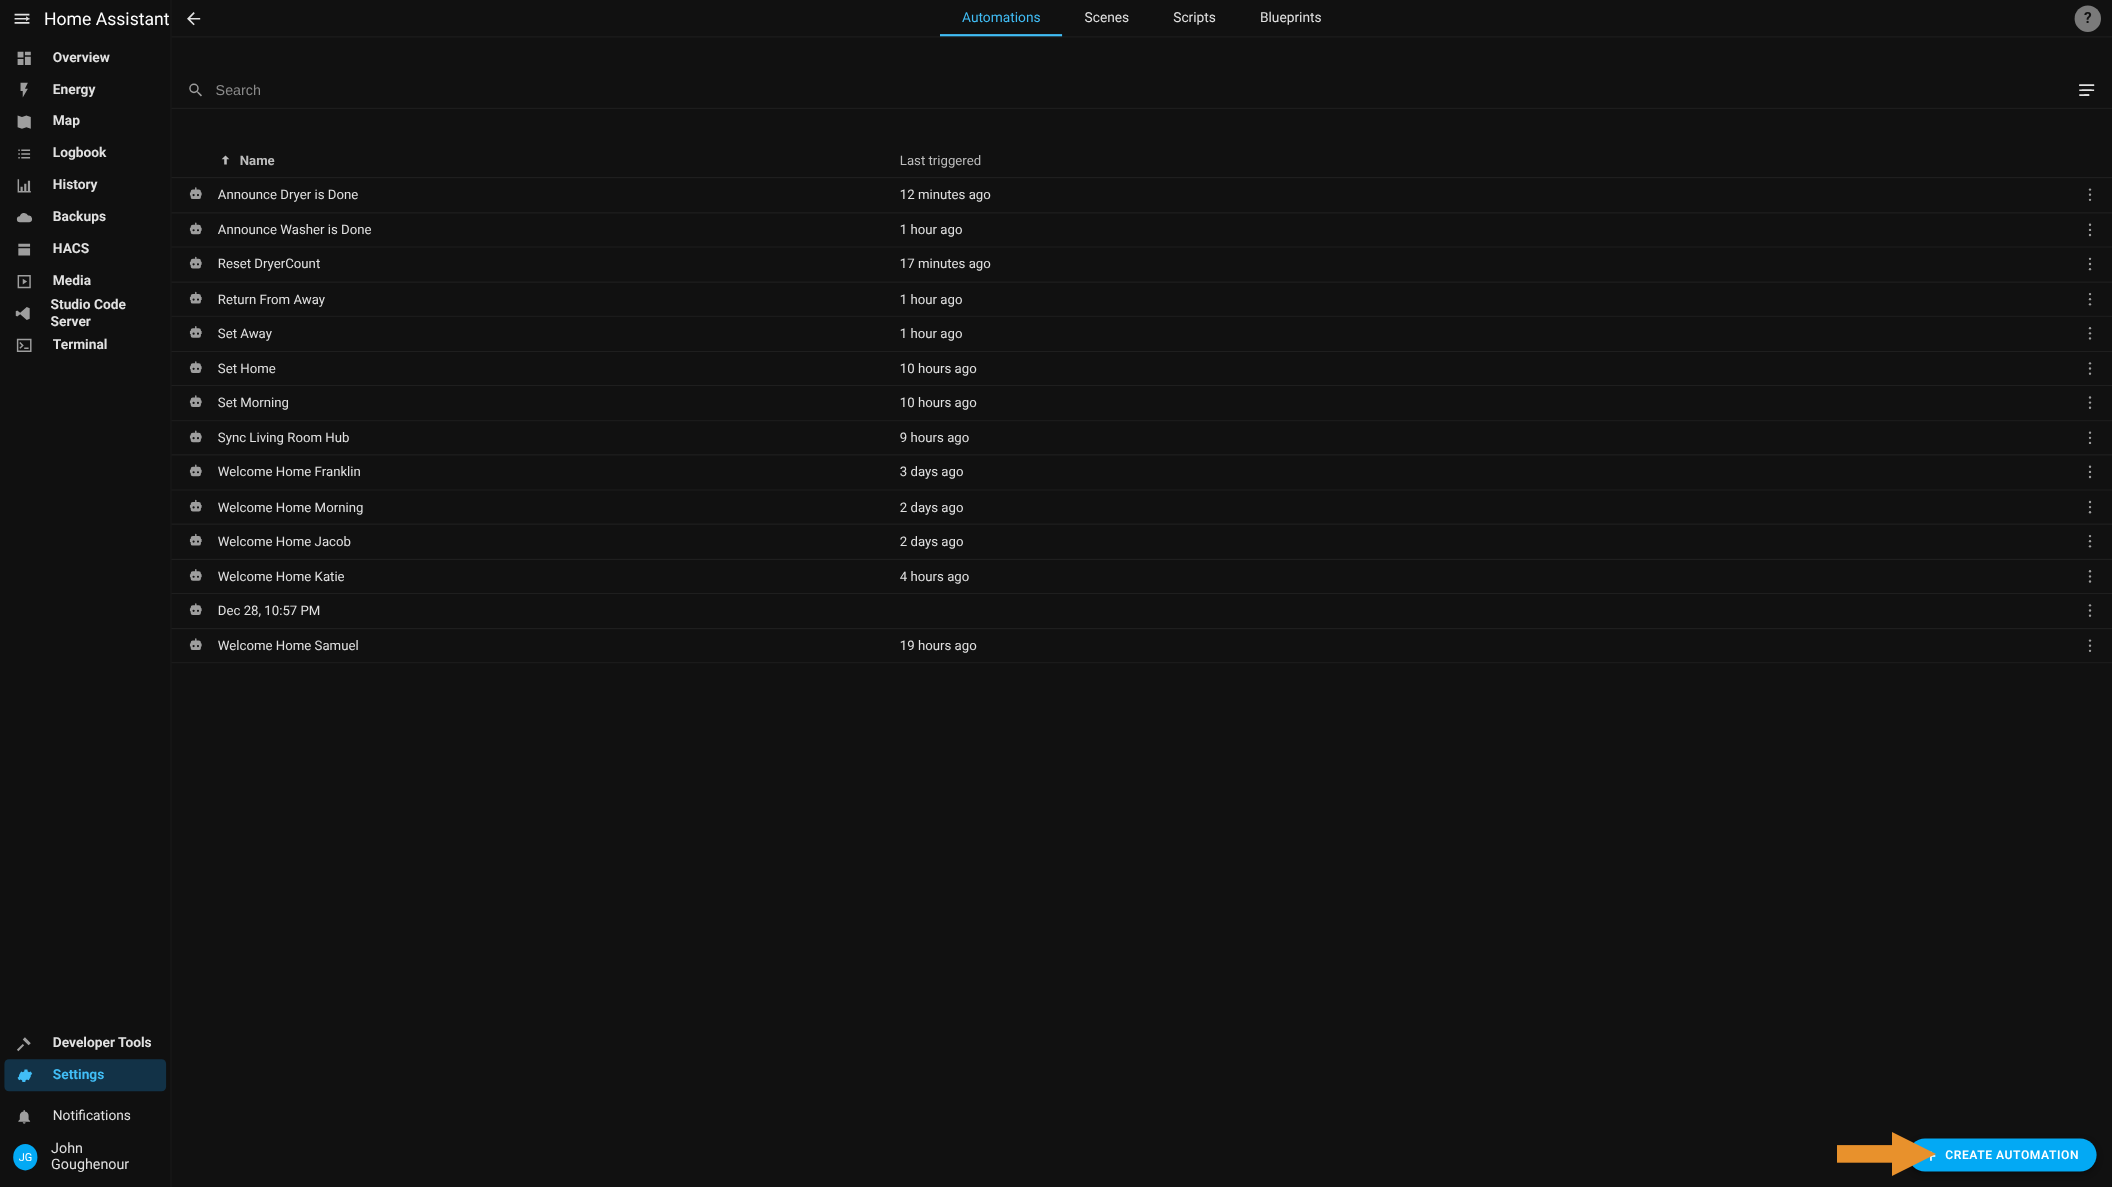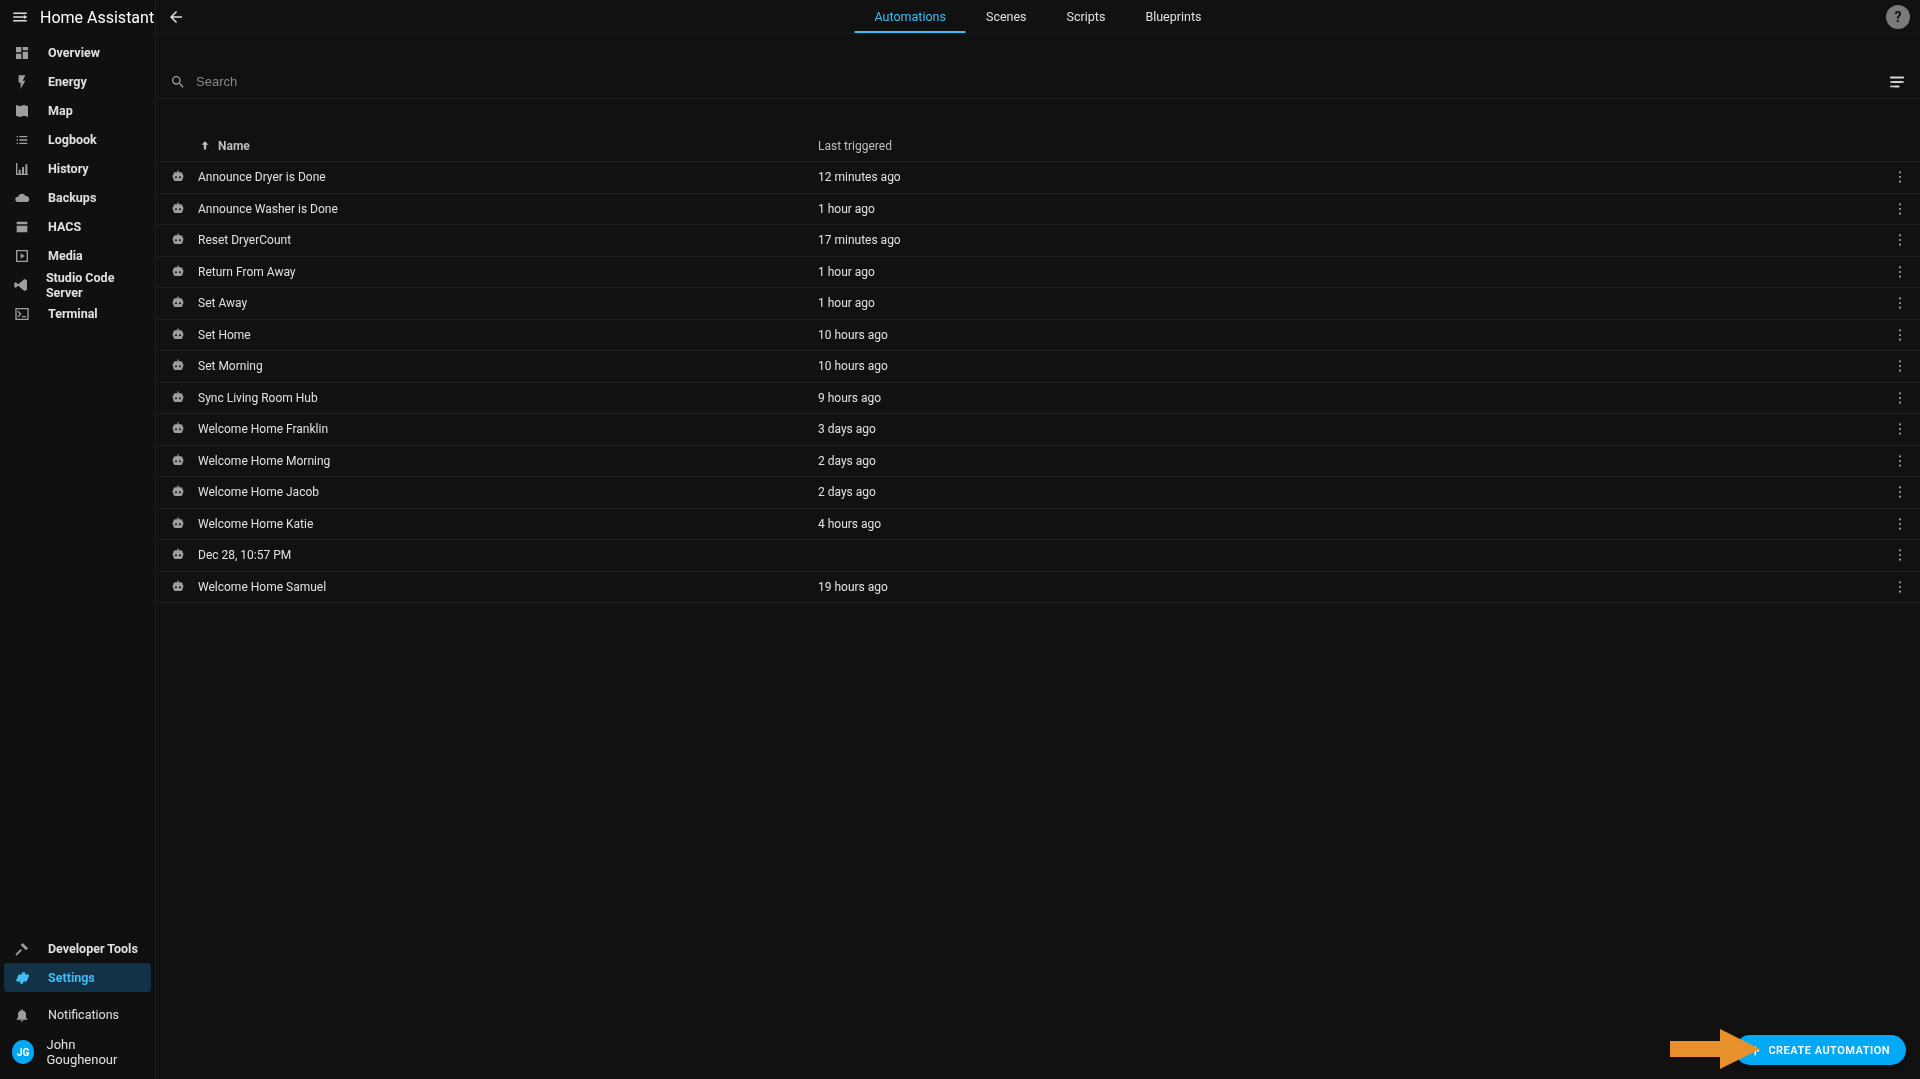--- a/index.html
+++ b/index.html
@@ -52,21 +52,21 @@
   .sidebar-bottom { padding: 4px; }
   .user-row {
     display:flex;align-items:center;gap:12px;
     padding: 8px;
     cursor:pointer;
   }
   .avatar {
     width:24px;height:24px;border-radius:50%;
     background:#03a9f4;
     display:flex;align-items:center;justify-content:center;
-    font-size:10px;color:#fff;font-weight:700;
+    font-size:10px;color:#fff;font-weight:400;
   }
   
   .main { flex:1; display:flex; flex-direction:column; height:100vh; position:relative;gap:31px; }
   .topbar {
     height:34px;
     display:flex; align-items:center;
     border-bottom: 1px solid rgba(255,255,255,0.05);
     position:relative;
   }
   .back-btn { width:40px; display:flex; justify-content:center; align-items:center; color:#e1e1e1; cursor:pointer; }

